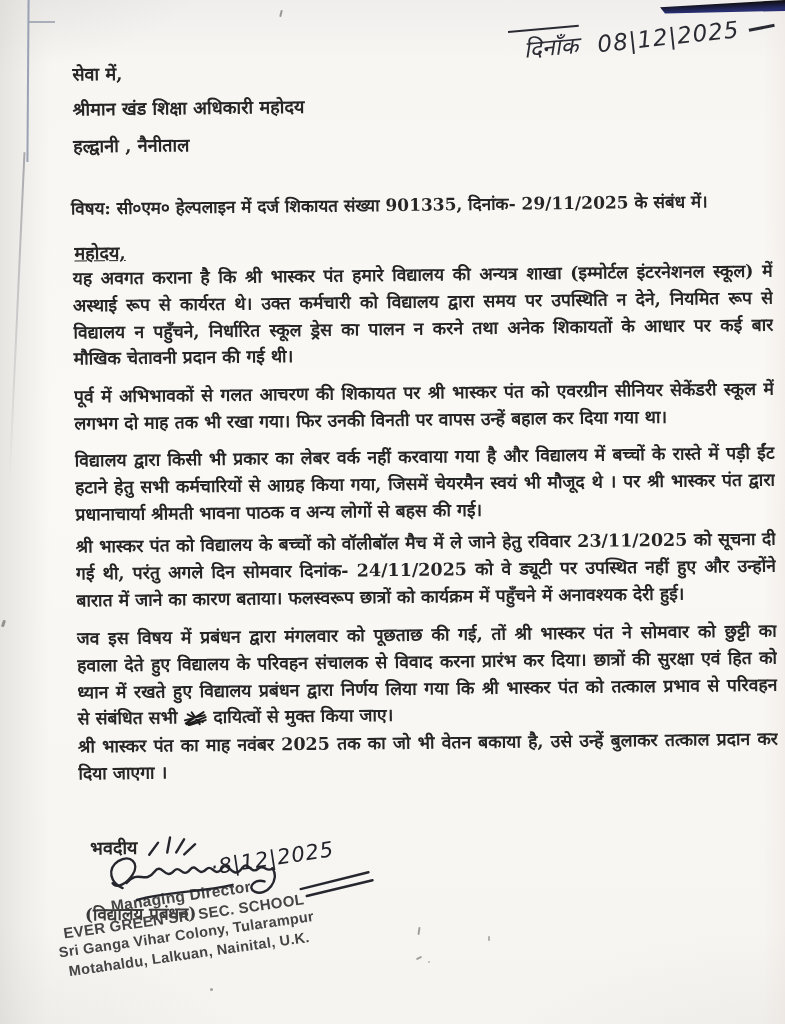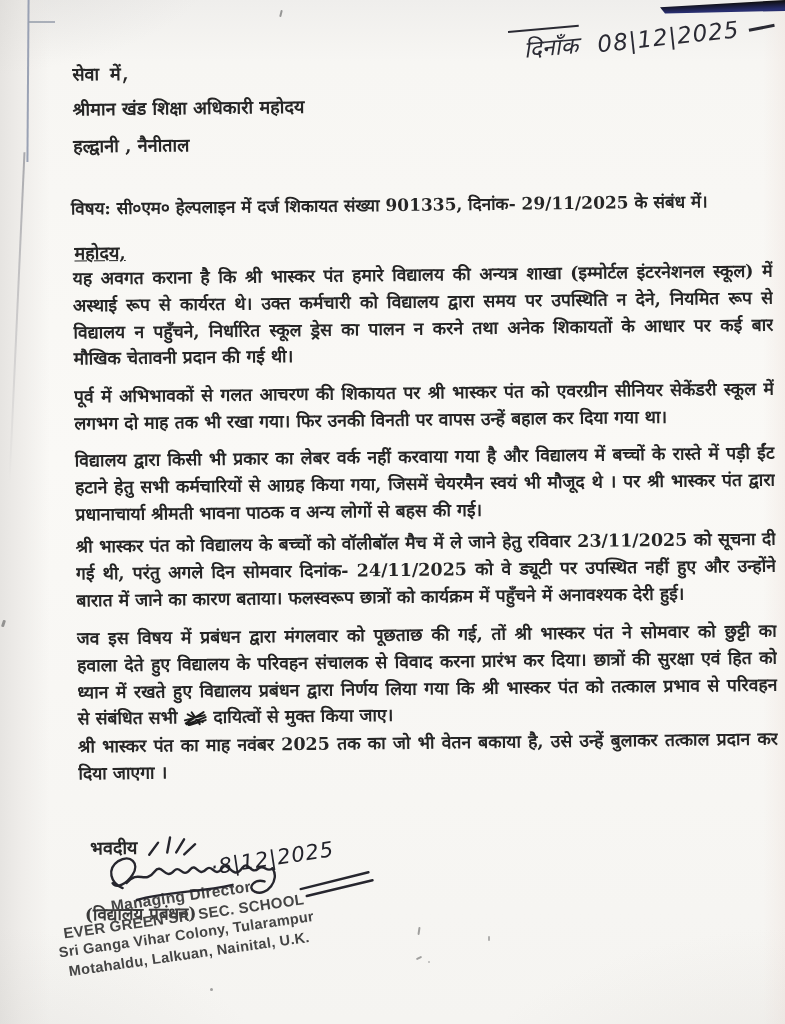--- a/index.html
+++ b/index.html
@@ -73,21 +73,21 @@
   <div class="speck" style="left:2px;top:620px;width:3px;height:7px;transform:rotate(18deg);opacity:.6;"></div>
 
   <div class="content">
 
     <div class="hand-date">
       <span class="lbl">दिनाँक</span>
       <span class="val">08|12|2025</span>
       <span class="tail"></span>
     </div>
 
-    <div class="hdr dev" style="top:58px;position:absolute;font-family:Liberation Mono, monospace;">सेवा में,</div>
+    <div class="hdr dev" style="top:58px;position:absolute;">सेवा में,</div>
     <div class="hdr dev" style="top:93px;position:absolute;">श्रीमान खंड शिक्षा अधिकारी महोदय</div>
     <div class="hdr dev" style="top:130px;position:absolute;">हल्द्वानी , नैनीताल</div>
     <div class="subject dev" style="top:193px;">विषय: सी०एम० हेल्पलाइन में दर्ज शिकायत संख्या 901335, दिनांक- 29/11/2025 के संबंध में।</div>
     <div class="hdr dev" style="top:237px;position:absolute;text-decoration:underline;">महोदय,</div>
 
     <div class="para dev" style="top:262px;">
       <div class="line j">यह अवगत कराना है कि श्री भास्कर पंत हमारे विद्यालय की अन्यत्र शाखा (इम्मोर्टल इंटरनेशनल स्कूल) में</div>
       <div class="line j">अस्थाई रूप से कार्यरत थे। उक्त कर्मचारी को विद्यालय द्वारा समय पर उपस्थिति न देने, नियमित रूप से</div>
       <div class="line j">विद्यालय न पहुँचने, निर्धारित स्कूल ड्रेस का पालन न करने तथा अनेक शिकायतों के आधार पर कई बार</div>
       <div class="line l">मौखिक चेतावनी प्रदान की गई थी।</div>

